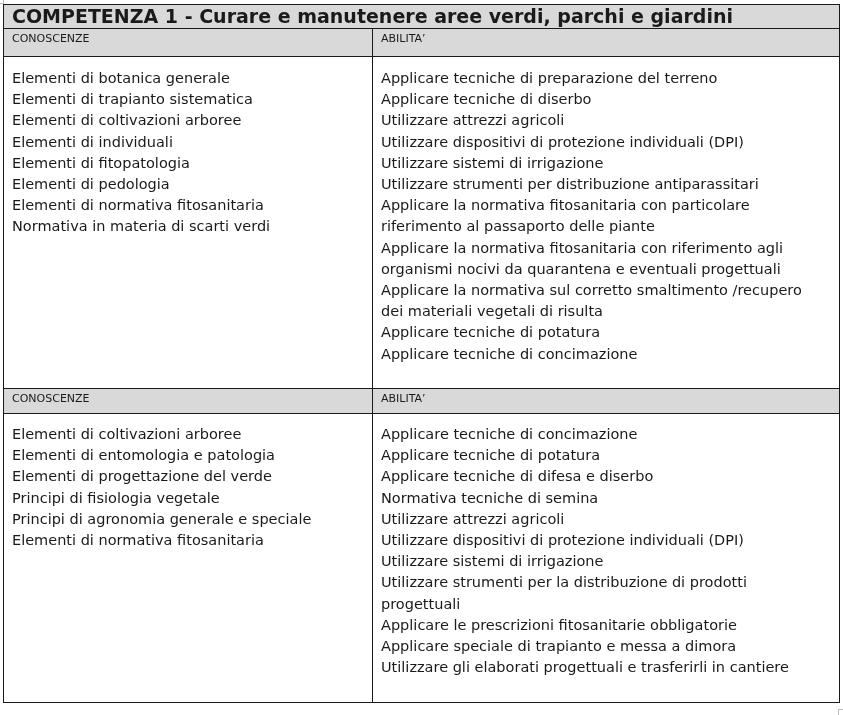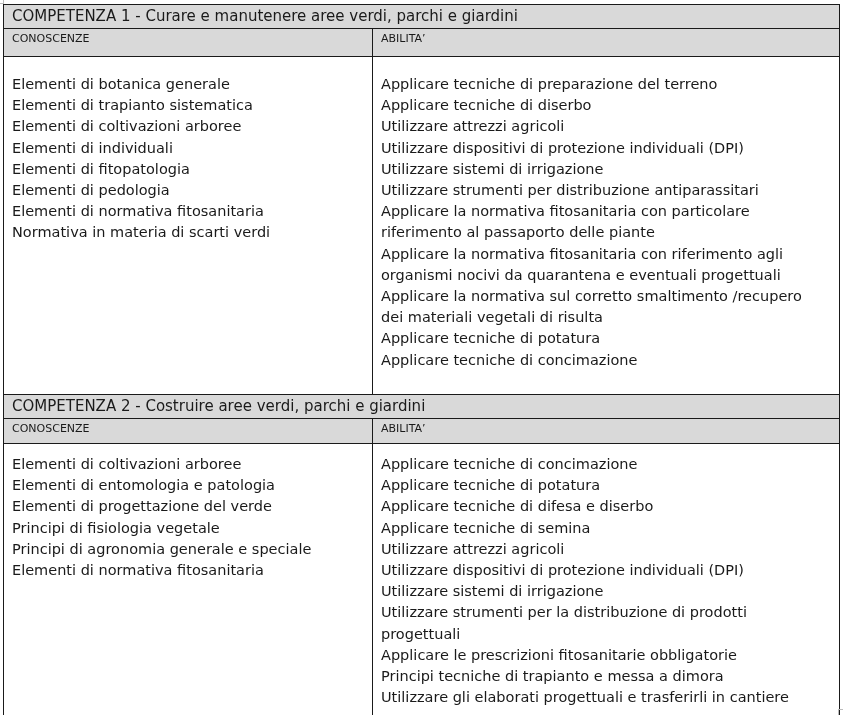--- a/index.html
+++ b/index.html
@@ -1,27 +1,27 @@
 <!DOCTYPE html>
 <html><head>
 <meta charset="utf-8">
 <style>
   html, body { margin:0; padding:0; background:#ffffff; }
   body { width:843px; height:715px; position:relative; overflow:hidden;
          font-family:"DejaVu Sans", sans-serif; color:#1a1a1a; }
   table.comp { position:absolute; left:3px; top:4px; width:836px;
                border-collapse:collapse; table-layout:fixed; }
   table.comp td { border:1.5px solid #1a1a1a; vertical-align:top; padding:0 8px; }
-  td.title { background:#d9d9d9; font-weight:normal; font-size:15px; height:23px;
+  td.title { background:#d9d9d9; font-weight:bold; font-size:19px; height:23px;
              line-height:22px; padding-left:8px; }
   td.sub { background:#d9d9d9; font-size:11px; line-height:20px; }
   tr.subrow1 td { height:27px; }
   tr.subrow2 td { height:24px; }
   td.body { font-size:14.5px; line-height:21.2px; }
-  tr.body1 td { height:320px; padding-top:17px; }
+  tr.body1 td { height:320px; padding-top:11px; }
   tr.body2 td { height:278px; padding-top:10px; }
   .line { white-space:nowrap; display:block; }
   col.c1 { width:369px; }
   col.c2 { width:467px; }
   .corner { position:absolute; left:838px; top:709px; width:5px; height:5px;
             border-left:1px solid #bbb; border-top:1px solid #bbb; }
   .corner-tl { position:absolute; left:0; top:0; width:3px; height:3px;
                border-right:1px solid #bbb; border-bottom:1px solid #bbb; }
 </style>
 </head>
@@ -65,47 +65,44 @@
           <span class="line">riferimento al passaporto delle piante</span>
           <span class="line">Applicare la normativa fitosanitaria con riferimento agli</span>
           <span class="line">organismi nocivi da quarantena e eventuali progettuali</span>
           <span class="line">Applicare la normativa sul corretto smaltimento /recupero</span>
           <span class="line">dei materiali vegetali di risulta</span>
           <span class="line">Applicare tecniche di potatura</span>
           <span class="line">Applicare tecniche di concimazione</span>
         </td>
     </tr>
 
-    <tr>
-      <td class="title" colspan="2">COMPETENZA 2 - Costruire aree verdi, parchi e giardini</td>
-    </tr>
     <tr class="subrow2">
       <td class="sub">CONOSCENZE</td>
       <td class="sub">ABILITA’</td>
     </tr>
     <tr class="body2">
       <td class="body">
           <span class="line">Elementi di coltivazioni arboree</span>
           <span class="line">Elementi di entomologia e patologia</span>
           <span class="line">Elementi di progettazione del verde</span>
           <span class="line">Principi di fisiologia vegetale</span>
           <span class="line">Principi di agronomia generale e speciale</span>
           <span class="line">Elementi di normativa fitosanitaria</span>
         </td>
       <td class="body">
           <span class="line">Applicare tecniche di concimazione</span>
           <span class="line">Applicare tecniche di potatura</span>
           <span class="line">Applicare tecniche di difesa e diserbo</span>
-          <span class="line">Applicare tecniche di semina</span>
+          <span class="line">Normativa tecniche di semina</span>
           <span class="line">Utilizzare attrezzi agricoli</span>
           <span class="line">Utilizzare dispositivi di protezione individuali (DPI)</span>
           <span class="line">Utilizzare sistemi di irrigazione</span>
           <span class="line">Utilizzare strumenti per la distribuzione di prodotti</span>
           <span class="line">progettuali</span>
           <span class="line">Applicare le prescrizioni fitosanitarie obbligatorie</span>
-          <span class="line">Principi tecniche di trapianto e messa a dimora</span>
+          <span class="line">Applicare speciale di trapianto e messa a dimora</span>
           <span class="line">Utilizzare gli elaborati progettuali e trasferirli in cantiere</span>
         </td>
     </tr>
   </tbody>
 </table>
 
 <div class="corner"></div>
 
 </body></html>

